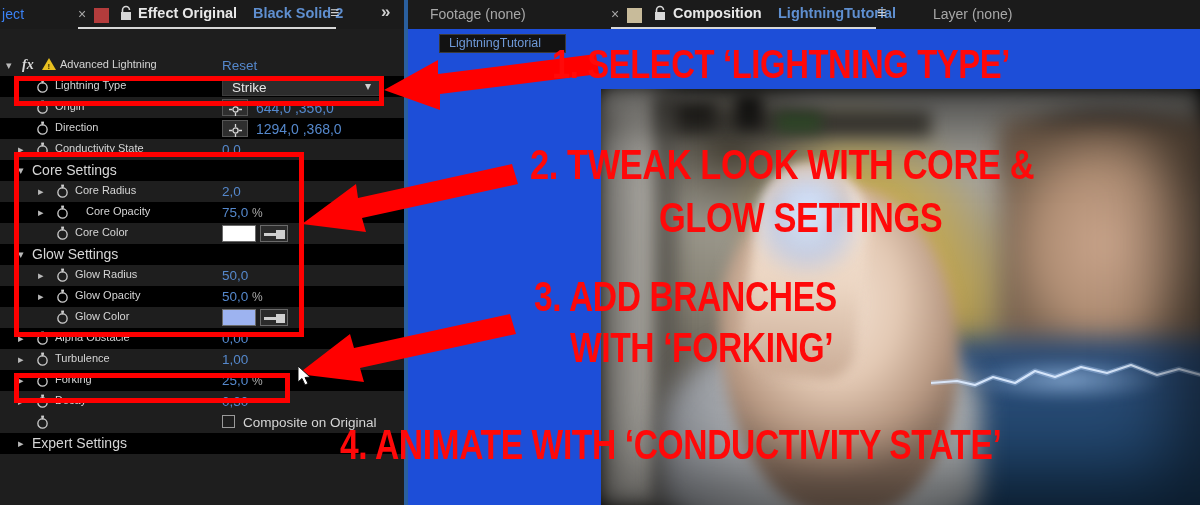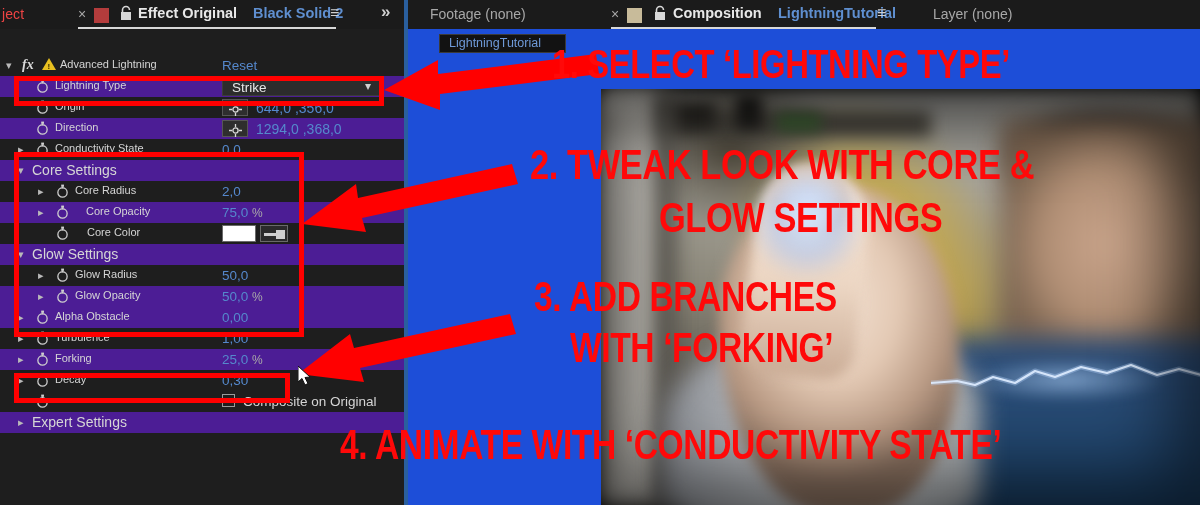--- a/index.html
+++ b/index.html
@@ -6,35 +6,35 @@
   html,body {
     width:1200px; height:505px;
     background:#1d1d1d; overflow:hidden;
     font-family:"Liberation Sans", sans-serif;
   }
   #app { position:relative; width:1200px; height:505px; background:#161616; }
 
   
   .ec-panel { position:absolute; left:0; top:0; width:404px; height:505px; background:#1e1e1e; }
   .ec-tabbar { position:absolute; left:0; top:0; width:404px; height:29px; background:#1b1b1b; }
-  .tab-project { position:absolute; left:2px; top:6px; font-size:14px; color:#ef4444; letter-spacing:.1px;}
+  .tab-project { position:absolute; left:2px; top:6px; font-size:14px; color:#3b82f6; letter-spacing:.1px;}
   .tab-close { position:absolute; left:78px; top:6px; font-size:14px; color:#a8a8a8; }
   .tab-swatch { position:absolute; left:94px; top:8px; width:15px; height:15px; background:#b43c3c; }
   .lock-ico { position:absolute; left:119px; top:5px; width:14px; height:17px; color:#cfcfcf; }
   .tab-title { position:absolute; left:138px; top:5px; font-size:14.5px; font-weight:bold; color:#e8e8e8; }
   .tab-sub { position:absolute; left:253px; top:5px; font-size:14.5px; font-weight:bold; color:#5f8fd0; }
   .tab-menu { position:absolute; left:330px; top:4px; font-size:16px; color:#d0d0d0; }
   .tab-underline { position:absolute; left:78px; top:27px; width:258px; height:2px; background:#d8d8d8; }
   .chev-more { position:absolute; left:381px; top:2px; font-size:17px; color:#d0d0d0; font-weight:bold;}
 
   .ec-crumb { position:absolute; left:6px; top:30px; font-size:13.5px; color:#d5d5d5; }
 
   .rowlist { position:absolute; left:0; top:55px; width:404px; }
   .row { position:relative; height:21px; width:404px; }
-  .row.alt { background:#4c1d95; }
+  .row.alt { background:#000000; }
   .row .tw  { position:absolute; top:3px; font-size:13px; color:#cfcfcf; }
   .row .disc{ position:absolute; font-size:11px; color:#b9b9b9; top:4px;}
   .row .lbl { position:absolute; top:3px; font-size:11px; color:#d5d5d5; white-space:nowrap;}
   .row .val { position:absolute; left:222px; top:3px; font-size:13.5px; color:#5588cc; white-space:nowrap;}
   .row .val .unit { color:#a9a9a9; font-size:12px; }
   .row .grp { position:absolute; top:2px; font-size:14px; color:#d5d5d5; }
 
   .fxrow .fx { position:absolute; left:22px; top:2px; font-size:14px; font-style:italic; color:#d9d9d9; font-family:"Liberation Serif",serif; font-weight:bold;}
   .warn { position:absolute; left:42px; top:3px; width:0; height:0;
           border-left:7px solid transparent; border-right:7px solid transparent; border-bottom:12px solid #e8c020;}
@@ -236,21 +236,21 @@
             </svg></span>
           <span class="lbl" style="left:75px;margin-left:11px;">Core Opacity</span>
           <span class="val">75,0 <span class="unit">%</span></span>
         </div>
         <div class="row">
           <span class="tw" style="left:56px"><svg viewBox="0 0 14 15" width="13" height="14">
               <circle cx="7" cy="9" r="5" fill="none" stroke="#cfcfcf" stroke-width="1.4"></circle>
               <rect x="5.6" y="0.6" width="3" height="2.4" fill="#cfcfcf"></rect>
               <rect x="6.5" y="2.6" width="1.2" height="2" fill="#cfcfcf"></rect>
             </svg></span>
-          <span class="lbl" style="left:87px;">Core Color</span>
+          <span class="lbl" style="left:75px;">Core Color</span>
           <span class="swbox" style="background:#ffffff"></span>
           <span class="eyed">
             <span style="position:absolute;left:3px;top:7px;width:14px;height:3px;background:#cfcfcf"></span>
             <span style="position:absolute;left:15px;top:4px;width:9px;height:9px;background:#cfcfcf"></span>
           </span>
         </div>
         <div class="row alt">
           <span class="disc" style="left:18px;">▾</span>
           <span class="grp" style="left:32px;">Glow Settings</span>
         </div>
@@ -266,20 +266,33 @@
         </div>
         <div class="row alt">
           <span class="disc" style="left:38px;">▸</span>
           <span class="tw" style="left:56px"><svg viewBox="0 0 14 15" width="13" height="14">
               <circle cx="7" cy="9" r="5" fill="none" stroke="#cfcfcf" stroke-width="1.4"></circle>
               <rect x="5.6" y="0.6" width="3" height="2.4" fill="#cfcfcf"></rect>
               <rect x="6.5" y="2.6" width="1.2" height="2" fill="#cfcfcf"></rect>
             </svg></span>
           <span class="lbl" style="left:75px;">Glow Opacity</span>
           <span class="val">50,0 <span class="unit">%</span></span>
+        </div>
+        <div class="row">
+          <span class="tw" style="left:56px"><svg viewBox="0 0 14 15" width="13" height="14">
+              <circle cx="7" cy="9" r="5" fill="none" stroke="#cfcfcf" stroke-width="1.4"></circle>
+              <rect x="5.6" y="0.6" width="3" height="2.4" fill="#cfcfcf"></rect>
+              <rect x="6.5" y="2.6" width="1.2" height="2" fill="#cfcfcf"></rect>
+            </svg></span>
+          <span class="lbl" style="left:75px;">Glow Color</span>
+          <span class="swbox" style="background:#9db3f0"></span>
+          <span class="eyed">
+            <span style="position:absolute;left:3px;top:7px;width:14px;height:3px;background:#cfcfcf"></span>
+            <span style="position:absolute;left:15px;top:4px;width:9px;height:9px;background:#cfcfcf"></span>
+          </span>
         </div>
         <div class="row alt">
           <span class="disc" style="left:18px;">▸</span>
           <span class="tw" style="left:36px"><svg viewBox="0 0 14 15" width="13" height="14">
               <circle cx="7" cy="9" r="5" fill="none" stroke="#cfcfcf" stroke-width="1.4"></circle>
               <rect x="5.6" y="0.6" width="3" height="2.4" fill="#cfcfcf"></rect>
               <rect x="6.5" y="2.6" width="1.2" height="2" fill="#cfcfcf"></rect>
             </svg></span>
           <span class="lbl" style="left:55px;">Alpha Obstacle</span>
           <span class="val">0,00</span>

